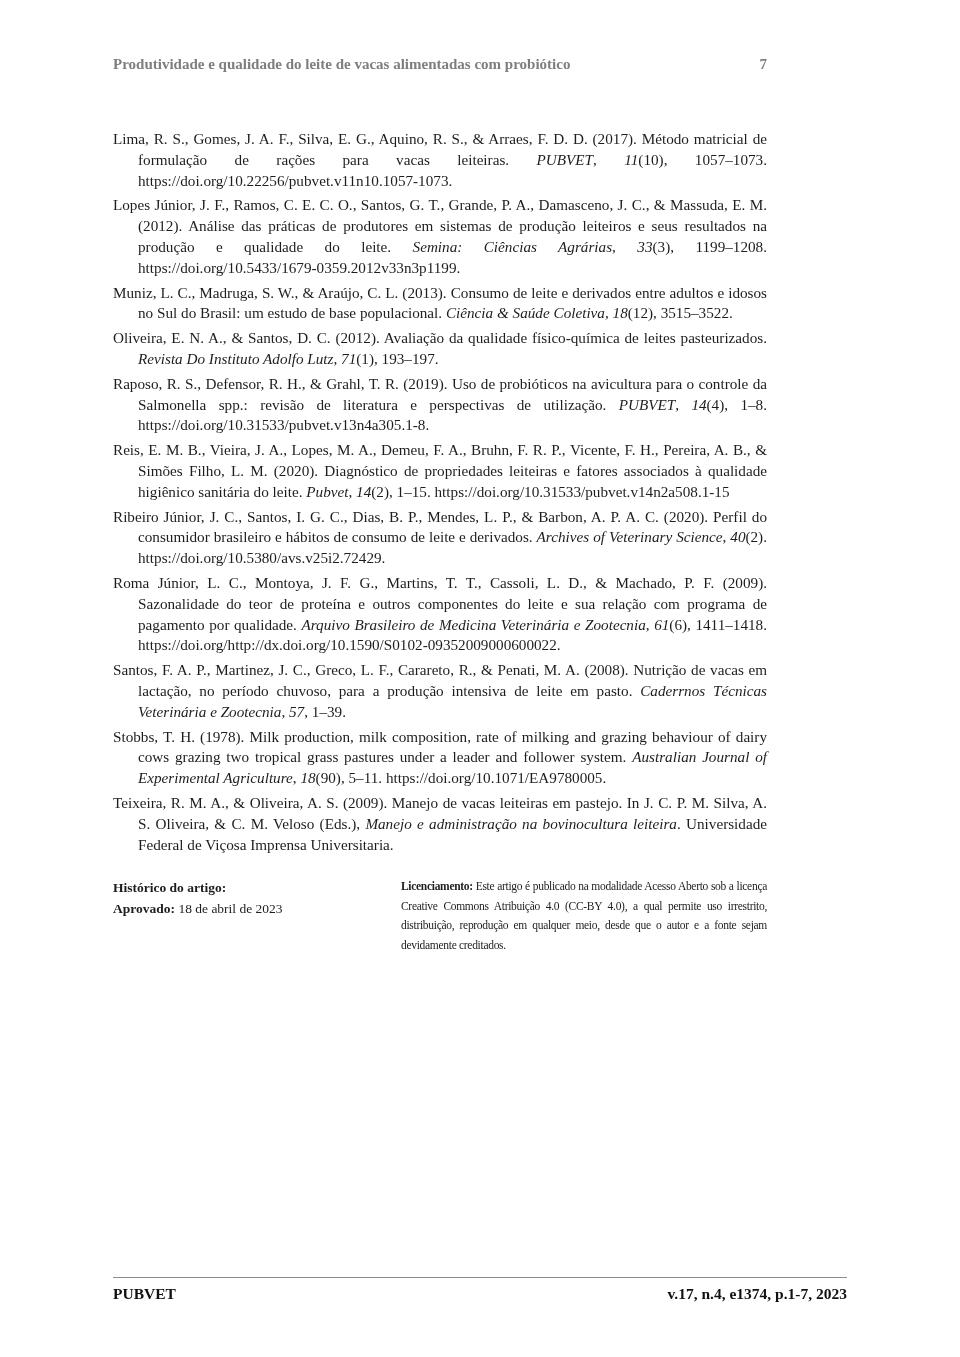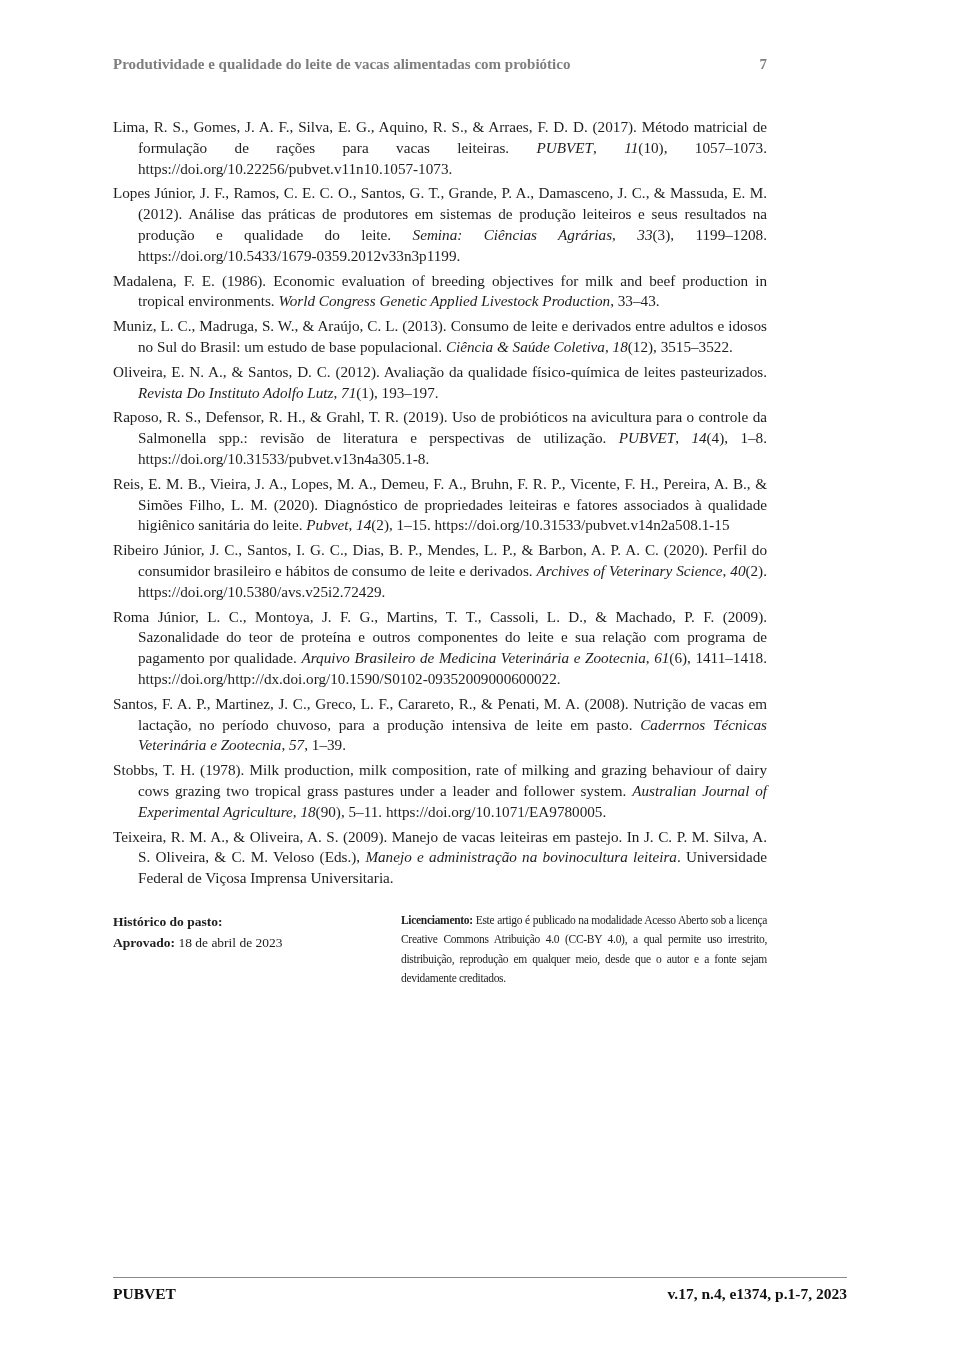--- a/index.html
+++ b/index.html
@@ -10,21 +10,21 @@
     font-family: "Liberation Serif", serif;
     color: #1d1d1d;
     overflow: hidden;
   }
   .page { position: absolute; top: 0; left: 0; width: 880px; height: 1357px; padding: 54px 113px 0 113px; }
   .running-head {
     display: flex; justify-content: space-between; align-items: baseline;
     color: #7e7e7e; font-weight: bold; font-size: 15px; line-height: 21px;
   }
   .running-head .page-num { color: #7e7e7e; font-weight: bold; }
-  .refs { margin-top: 42px; }
+  .refs { margin-top: 54px; }
   p.ref {
     font-size: 15.2px; line-height: 20.8px;
     text-align: justify;
     padding-left: 25px; text-indent: -25px;
     margin-bottom: 4px;
   }
   p.ref em { font-style: italic; }
   .meta { display: flex; margin-top: 22px; align-items: flex-start; }
   .history { width: 265px; font-size: 13.5px; line-height: 21px; flex-shrink: 0; }
   .history b { font-weight: bold; }
@@ -46,35 +46,34 @@
 <div class="page">
 
   <div class="running-head">
     <span>Produtividade e qualidade do leite de vacas alimentadas com probiótico</span>
     <span class="page-num">7</span>
   </div>
 
   <div class="refs">
       <p class="ref"><span>Lima, R. S., Gomes, J. A. F., Silva, E. G., Aquino, R. S., &amp; Arraes, F. D. D. (2017). Método matricial de formulação de rações para vacas leiteiras. </span><em>PUBVET</em><span>, </span><em>11</em><span>(10), 1057–1073. https://doi.org/10.22256/pubvet.v11n10.1057-1073.</span></p>
       <p class="ref"><span>Lopes Júnior, J. F., Ramos, C. E. C. O., Santos, G. T., Grande, P. A., Damasceno, J. C., &amp; Massuda, E. M. (2012). Análise das práticas de produtores em sistemas de produção leiteiros e seus resultados na produção e qualidade do leite. </span><em>Semina: Ciências Agrárias</em><span>, </span><em>33</em><span>(3), 1199–1208. https://doi.org/10.5433/1679-0359.2012v33n3p1199.</span></p>
-      <p class="ref"><span>Madalena, F. E. (1986). Economic evaluation of breeding objectives for milk and beef production in tropical environments. </span><em>World Congress Genetic Applied Livestock Production</em><span>, 33–43.</span></p>
       <p class="ref"><span>Muniz, L. C., Madruga, S. W., &amp; Araújo, C. L. (2013). Consumo de leite e derivados entre adultos e idosos no Sul do Brasil: um estudo de base populacional. </span><em>Ciência &amp; Saúde Coletiva</em><span>, </span><em>18</em><span>(12), 3515–3522.</span></p>
       <p class="ref"><span>Oliveira, E. N. A., &amp; Santos, D. C. (2012). Avaliação da qualidade físico-química de leites pasteurizados. </span><em>Revista Do Instituto Adolfo Lutz</em><span>, </span><em>71</em><span>(1), 193–197.</span></p>
       <p class="ref"><span>Raposo, R. S., Defensor, R. H., &amp; Grahl, T. R. (2019). Uso de probióticos na avicultura para o controle da Salmonella spp.: revisão de literatura e perspectivas de utilização. </span><em>PUBVET</em><span>, </span><em>14</em><span>(4), 1–8. https://doi.org/10.31533/pubvet.v13n4a305.1-8.</span></p>
       <p class="ref"><span>Reis, E. M. B., Vieira, J. A., Lopes, M. A., Demeu, F. A., Bruhn, F. R. P., Vicente, F. H., Pereira, A. B., &amp; Simões Filho, L. M. (2020). Diagnóstico de propriedades leiteiras e fatores associados à qualidade higiênico sanitária do leite. </span><em>Pubvet</em><span>, </span><em>14</em><span>(2), 1–15. https://doi.org/10.31533/pubvet.v14n2a508.1-15</span></p>
       <p class="ref"><span>Ribeiro Júnior, J. C., Santos, I. G. C., Dias, B. P., Mendes, L. P., &amp; Barbon, A. P. A. C. (2020). Perfil do consumidor brasileiro e hábitos de consumo de leite e derivados. </span><em>Archives of Veterinary Science</em><span>, </span><em>40</em><span>(2). https://doi.org/10.5380/avs.v25i2.72429.</span></p>
       <p class="ref"><span>Roma Júnior, L. C., Montoya, J. F. G., Martins, T. T., Cassoli, L. D., &amp; Machado, P. F. (2009). Sazonalidade do teor de proteína e outros componentes do leite e sua relação com programa de pagamento por qualidade. </span><em>Arquivo Brasileiro de Medicina Veterinária e Zootecnia</em><span>, </span><em>61</em><span>(6), 1411–1418. https://doi.org/http://dx.doi.org/10.1590/S0102-09352009000600022.</span></p>
       <p class="ref"><span>Santos, F. A. P., Martinez, J. C., Greco, L. F., Carareto, R., &amp; Penati, M. A. (2008). Nutrição de vacas em lactação, no período chuvoso, para a produção intensiva de leite em pasto. </span><em>Caderrnos Técnicas Veterinária e Zootecnia</em><span>, </span><em>57</em><span>, 1–39.</span></p>
       <p class="ref"><span>Stobbs, T. H. (1978). Milk production, milk composition, rate of milking and grazing behaviour of dairy cows grazing two tropical grass pastures under a leader and follower system. </span><em>Australian Journal of Experimental Agriculture</em><span>, </span><em>18</em><span>(90), 5–11. https://doi.org/10.1071/EA9780005.</span></p>
       <p class="ref"><span>Teixeira, R. M. A., &amp; Oliveira, A. S. (2009). Manejo de vacas leiteiras em pastejo. In J. C. P. M. Silva, A. S. Oliveira, &amp; C. M. Veloso (Eds.), </span><em>Manejo e administração na bovinocultura leiteira</em><span>. Universidade Federal de Viçosa Imprensa Universitaria.</span></p>
     </div>
 
   <div class="meta">
     <div class="history">
-      <div><b>Histórico do pasto:</b></div>
+      <div><b>Histórico do artigo:</b></div>
       <div><b>Aprovado:</b> <span>18 de abril de 2023</span></div>
     </div>
     <div class="licensing">
       <b>Licenciamento:</b>
       <span>Este artigo é publicado na modalidade Acesso Aberto sob a licença Creative Commons Atribuição 4.0 (CC-BY 4.0), a qual permite uso irrestrito, distribuição, reprodução em qualquer meio, desde que o autor e a fonte sejam devidamente creditados.</span>
     </div>
   </div>
 
 </div>
 

